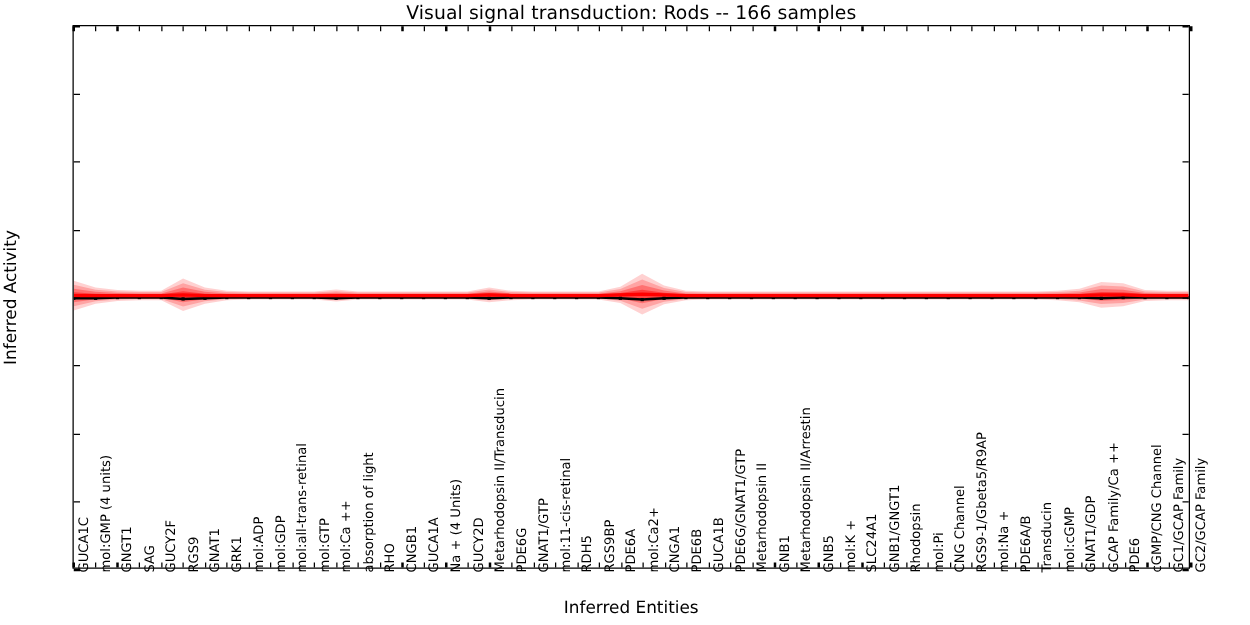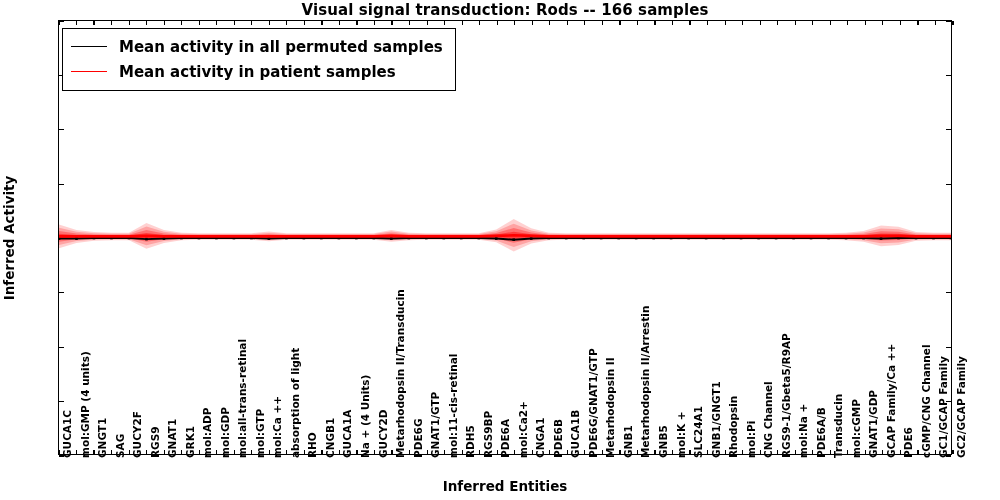--- a/index.html
+++ b/index.html
@@ -1,18 +1,18 @@
 <!DOCTYPE html>
 <html><head>
 <meta charset="utf-8">
 <style>
   html,body{margin:0;padding:0;background:#ffffff;}
   body{width:1000px;height:500px;overflow:hidden;
        font-family:"DejaVu Sans","Liberation Sans",sans-serif;color:#000;}
-  #figure{position:relative;width:1000px;height:500px;font-weight:bold;}
+  #figure{position:relative;width:1000px;height:500px;}
 
   
   #chart-title{position:absolute;left:58px;top:1px;width:894px;
     text-align:center;font-size:15px;letter-spacing:0.1px;}
 
   
   #plot-frame{position:absolute;left:58px;top:20px;width:894px;height:435px;
     border:1.2px solid #000;box-sizing:border-box;background:#fff;}
   #plot-inner{position:absolute;inset:0;overflow:hidden;}
   .ytick-mark{position:absolute;left:0;width:5px;height:1.2px;background:#000;}
@@ -285,26 +285,16 @@
       <div class="xtick-label" style="left: 833.294px;">Transducin</div>
       <div class="xtick-label" style="left: 850.824px;">mol:cGMP</div>
       <div class="xtick-label" style="left: 868.353px;">GNAT1/GDP</div>
       <div class="xtick-label" style="left: 885.882px;">GCAP Family/Ca ++</div>
       <div class="xtick-label" style="left: 903.412px;">PDE6</div>
       <div class="xtick-label" style="left: 920.941px;">cGMP/CNG Channel</div>
       <div class="xtick-label" style="left: 938.471px;">GC1/GCAP Family</div>
       <div class="xtick-label" style="left: 956px;">GC2/GCAP Family</div>
     </div>
 
-  <div id="legend">
-    <div class="legend-row">
-      <span class="legend-swatch"></span>
-      <span class="legend-text">Mean activity in all permuted samples</span>
-    </div>
-    <div class="legend-row">
-      <span class="legend-swatch red"></span>
-      <span class="legend-text">Mean activity in patient samples</span>
-    </div>
-  </div>
 
   <div id="xlabel">Inferred Entities</div>
 
 </div>
 
 </body></html>

